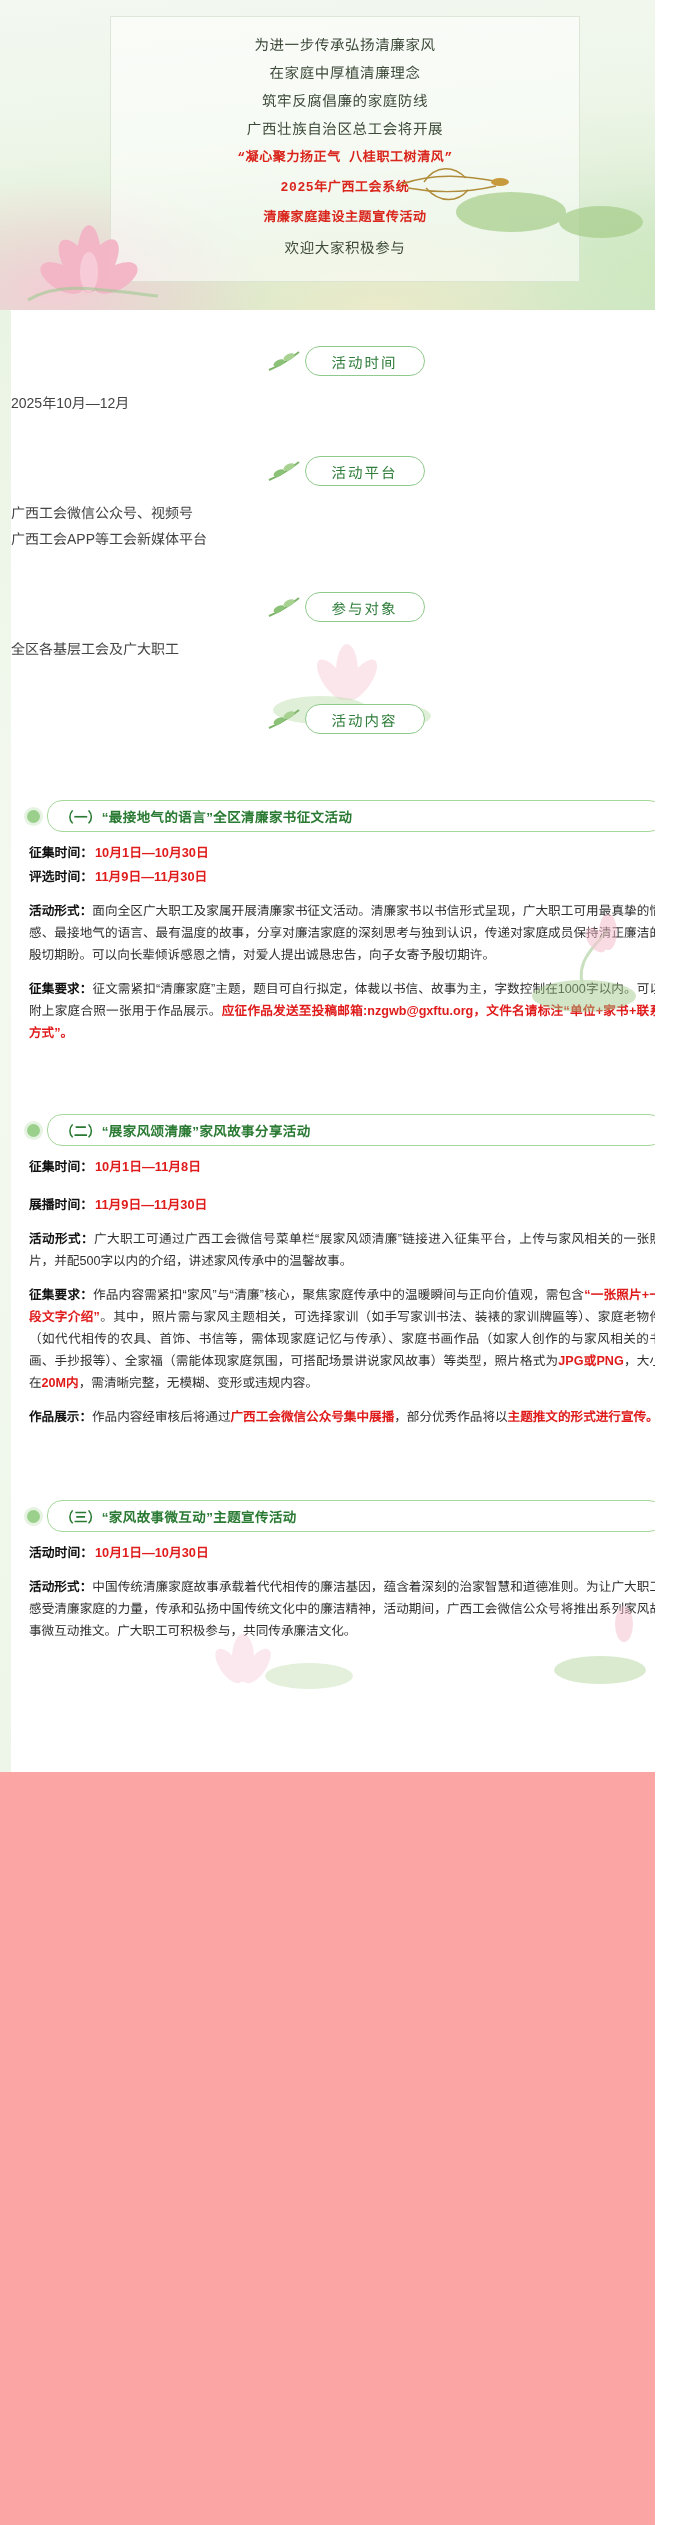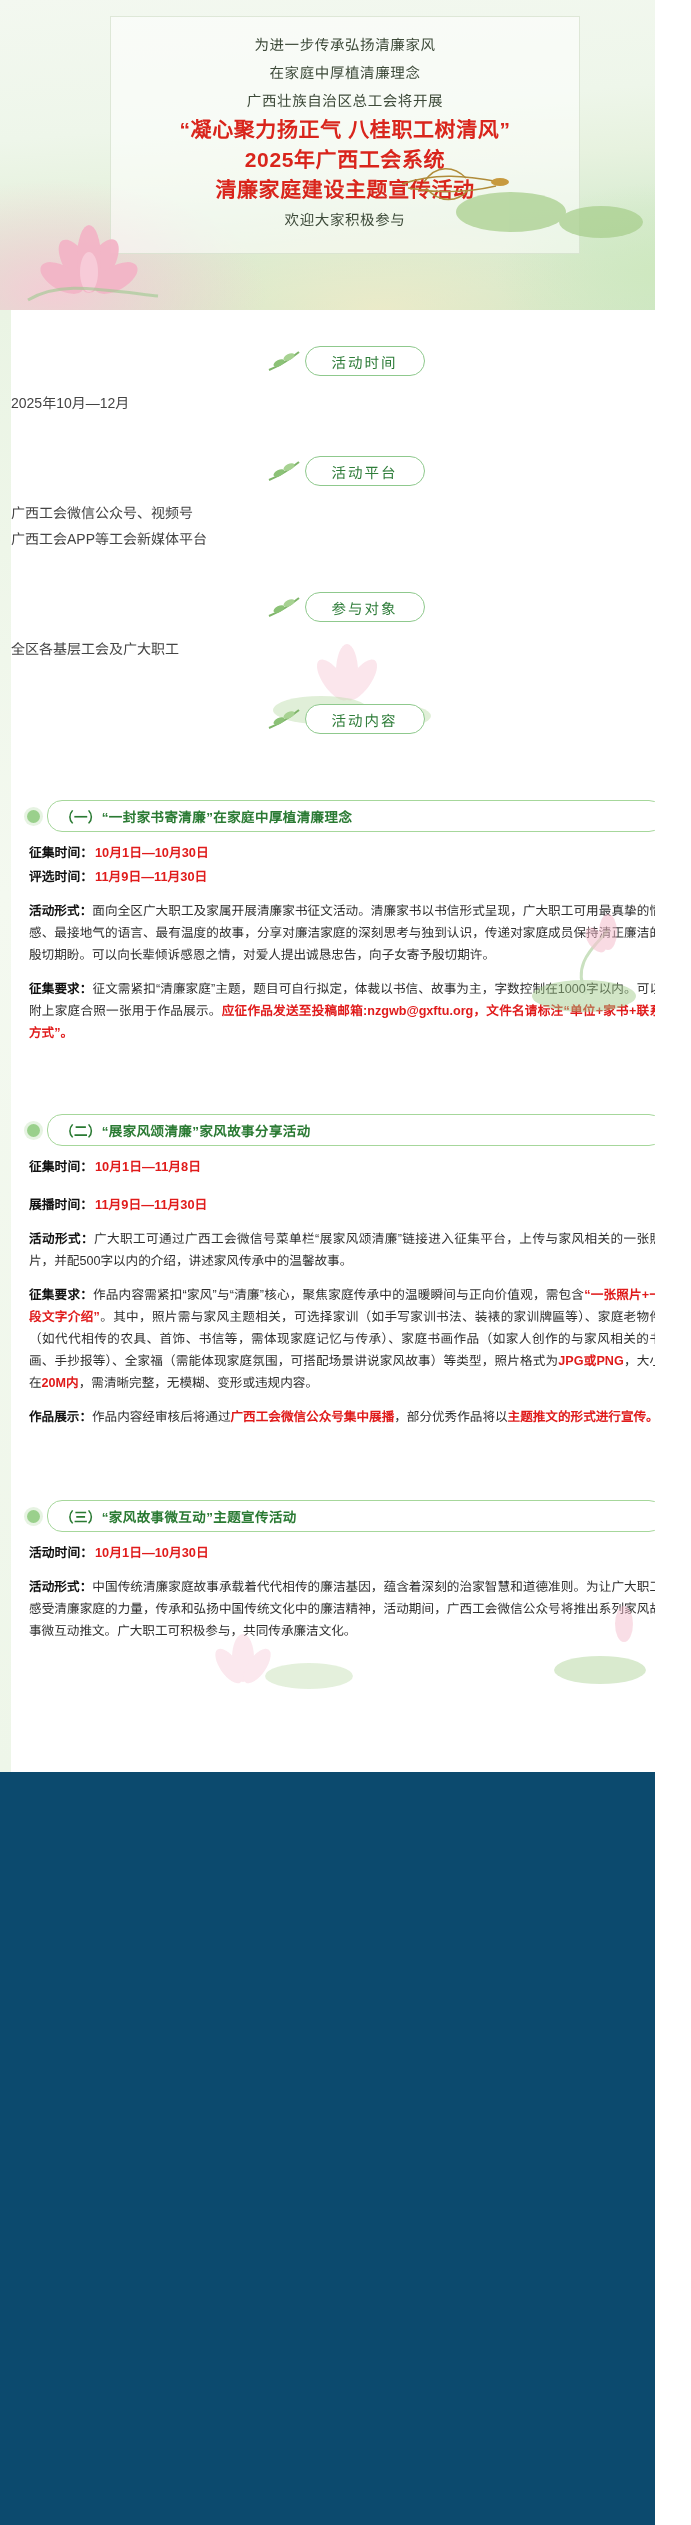--- a/index.html
+++ b/index.html
@@ -12,21 +12,21 @@
     width: 691px;
     font-family: "Liberation Sans", "DejaVu Sans", sans-serif;
     color: #333;
     -webkit-font-smoothing: antialiased;
   }
   .page {
     position: relative;
     width: 655px;
     min-height: 2525px;
     overflow: hidden;
-    background: #0c4a6e;
+    background: #fca5a5;
   }
 
   
   .hero {
     position: relative;
     width: 691px;
     height: 310px;
     background: linear-gradient(175deg, #f3f8f0 0%, #eef6ea 38%, #e7f2df 55%, #d9ecd2 72%, #cfe7c8 100%);
     overflow: hidden;
   }
@@ -46,25 +46,26 @@
     border: 1px solid rgba(200,215,190,0.55);
     text-align: center;
   }
   .hero-line {
     font-size: 14.5px;
     line-height: 28px;
     color: #3d4a39;
     letter-spacing: 0.6px;
   }
   .hero-red {
-    font-size: 21px;
+    font-size: 13px;
     line-height: 30px;
     color: #d9251c;
     font-weight: bold;
     letter-spacing: 0.6px;
+    font-family: Liberation Mono, monospace;
   }
   .hero-last {
     font-size: 14.5px;
     line-height: 30px;
     color: #3d4a39;
     letter-spacing: 0.6px;
   }
 
   
   .lotus-a {
@@ -205,20 +206,21 @@
 <body>
 
 <div class="page">
 
   <div class="hero">
     <div class="hero-wash"></div>
 
     <div class="hero-card">
       <div class="hero-line">为进一步传承弘扬清廉家风</div>
       <div class="hero-line">在家庭中厚植清廉理念</div>
+      <div class="hero-line">筑牢反腐倡廉的家庭防线</div>
       <div class="hero-line">广西壮族自治区总工会将开展</div>
       <div class="hero-red">“凝心聚力扬正气 八桂职工树清风”</div>
       <div class="hero-red">2025年广西工会系统</div>
       <div class="hero-red">清廉家庭建设主题宣传活动</div>
       <div class="hero-last">欢迎大家积极参与</div>
     </div>
 
     <svg class="dragonfly" viewBox="0 0 120 60">
       <g stroke="#b08c3a" fill="none" stroke-width="1.4">
         <path d="M6 30 C40 18, 70 22, 104 28"></path>
@@ -334,21 +336,21 @@
           <ellipse cx="12" cy="15" rx="6" ry="3" fill="#8cc277" transform="rotate(-28 12 15)"></ellipse>
           <ellipse cx="22" cy="9" rx="6" ry="3" fill="#a7d292" transform="rotate(-28 22 9)"></ellipse>
         </svg>
         <span class="pill">活动内容</span>
       </div>
 
       <div style="height:40px"></div>
 
       <div class="act-title">
         <span class="act-dot"></span>
-        <span class="act-title-box">（一）“一封家书寄清廉”在家庭中厚植清廉理念</span>
+        <span class="act-title-box">（一）“最接地气的语言”全区清廉家书征文活动</span>
       </div>
 
       <div class="kv">
         <span class="lbl">征集时间：</span><span class="red">10月1日—10月30日</span>
       </div>
       <div class="kv" style="margin-top:2px">
         <span class="lbl">评选时间：</span><span class="red">11月9日—11月30日</span>
       </div>
 
       <div class="para">

